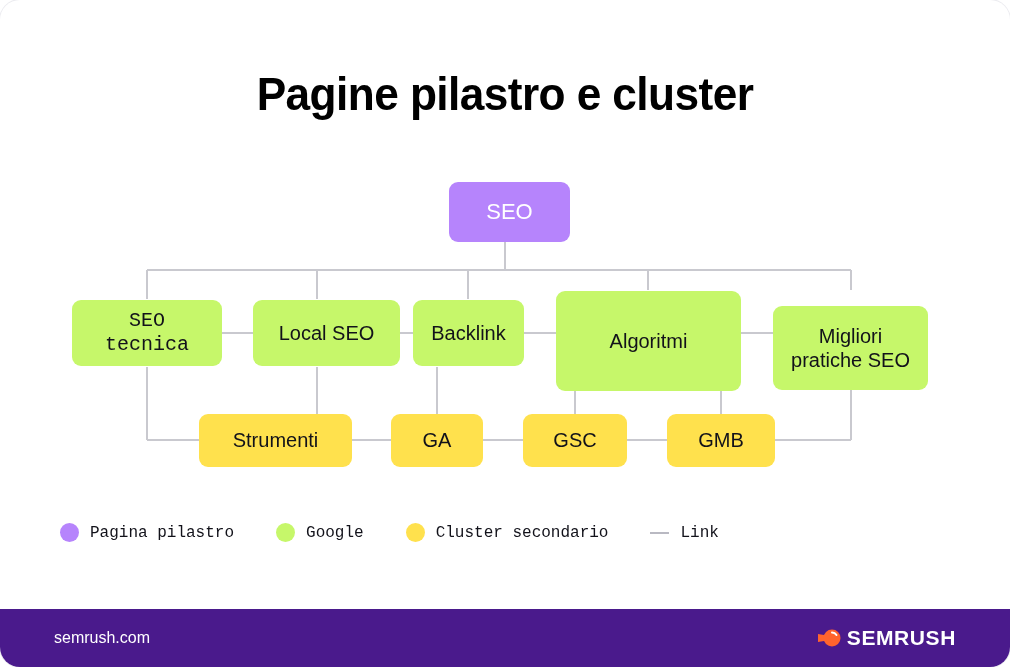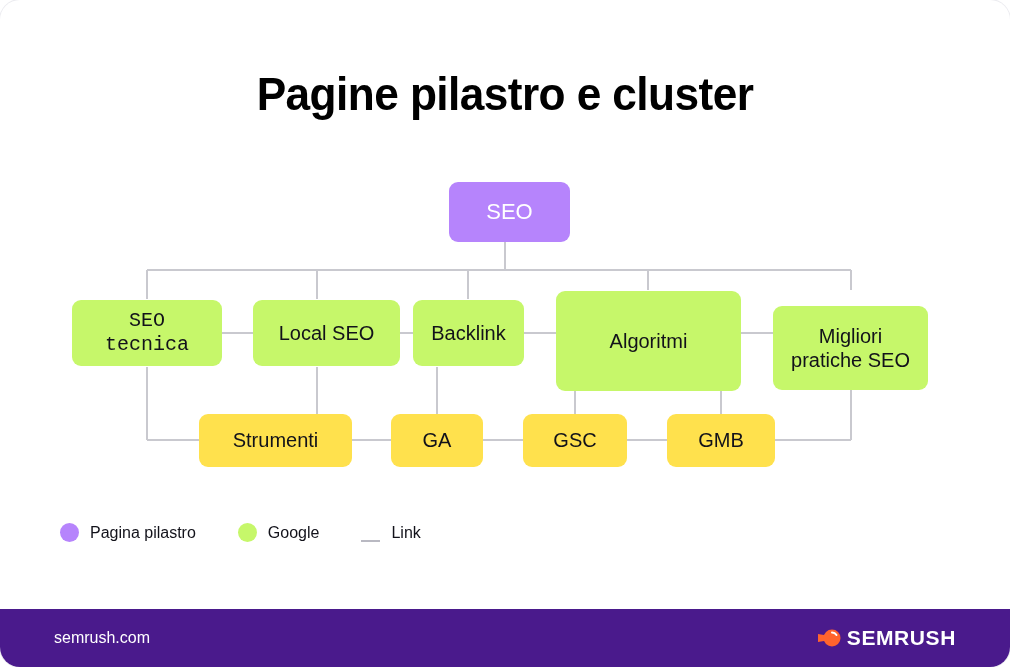--- a/index.html
+++ b/index.html
@@ -22,21 +22,21 @@
   
   .node{position:absolute;display:flex;align-items:center;justify-content:center;
         border-radius:9px;text-align:center;line-height:1.22;
         font-size:20px;color:#12121a;box-sizing:border-box;padding:0 10px;}
   .node.pillar{background:#b684fc;color:#ffffff;font-size:22px;}
   .node.cluster{background:#c6f76a;}
   .node.sub{background:#ffe14d;}
 
   
   .legend{position:absolute;left:60px;top:523px;display:flex;align-items:center;}
-  .lg-item{display:flex;align-items:flex-end;}
+  .lg-item{display:flex;align-items:center;font-family:Liberation Mono, monospace;}
   .dot{width:19px;height:19px;border-radius:50%;display:block;}
   .dot.purple{background:#b684fc;}
   .dot.green{background:#c6f76a;}
   .dot.yellow{background:#ffe14d;}
   .dash{width:19px;height:2px;background:#b9b9c2;display:block;}
   .lg-label{font-size:16px;color:#12121a;margin-left:11px;margin-right:42px;
             white-space:nowrap;}
 
   
   .footer{position:absolute;left:0;bottom:0;width:1010px;height:58px;
@@ -128,20 +128,24 @@
   <div class="legend">
     <div class="lg-item">
       <span class="dot purple"></span>
       <span class="lg-label">Pagina pilastro</span>
     </div>
     <div class="lg-item">
       <span class="dot green"></span>
       <span class="lg-label">Google</span>
     </div>
     <div class="lg-item">
+      <span class="dot yellow"></span>
+      <span class="lg-label">Cluster secondario</span>
+    </div>
+    <div class="lg-item">
       <span class="dash"></span>
       <span class="lg-label">Link</span>
     </div>
   </div>
 
   <div class="footer">
     <span class="footer-url">semrush.com</span>
     <div class="brand">
       <svg width="27" height="22" viewBox="0 0 27 22">
         <path d="M2 7 L14 9 L14 13 L2 15 Z" fill="#ff642d"></path>

